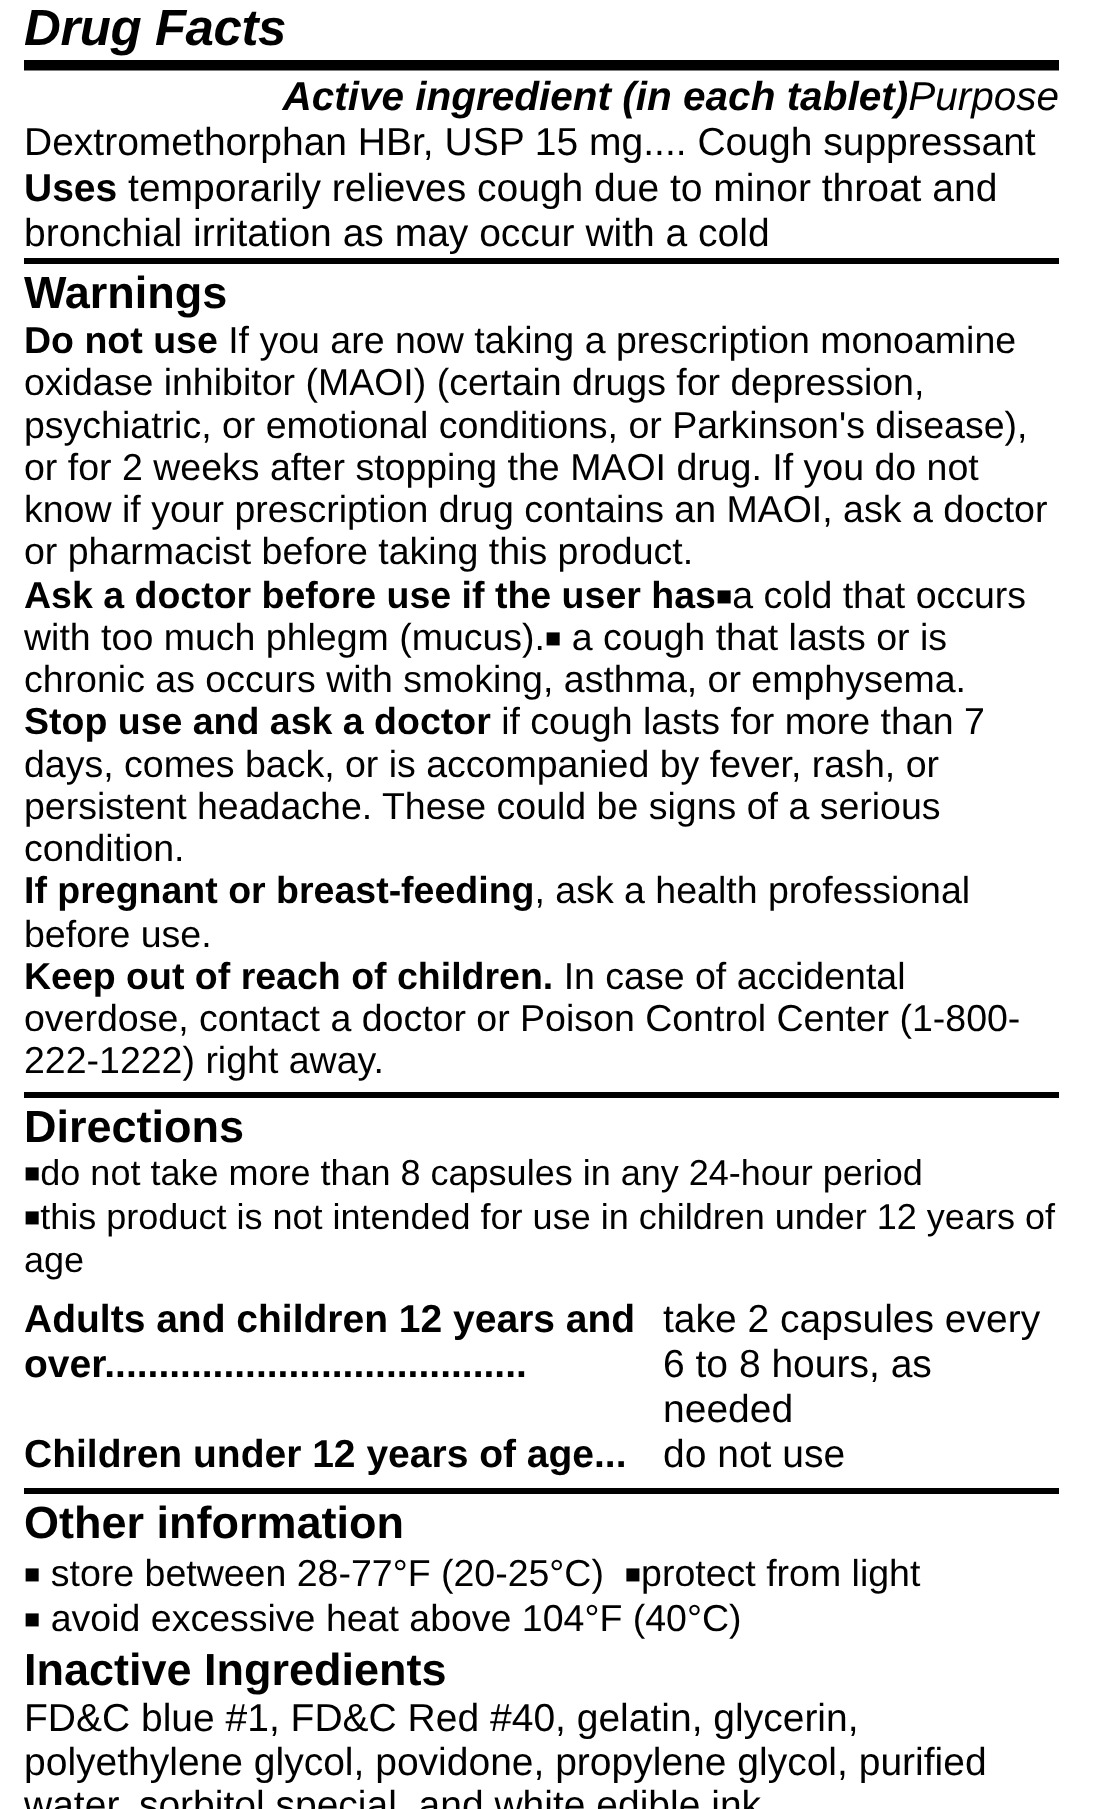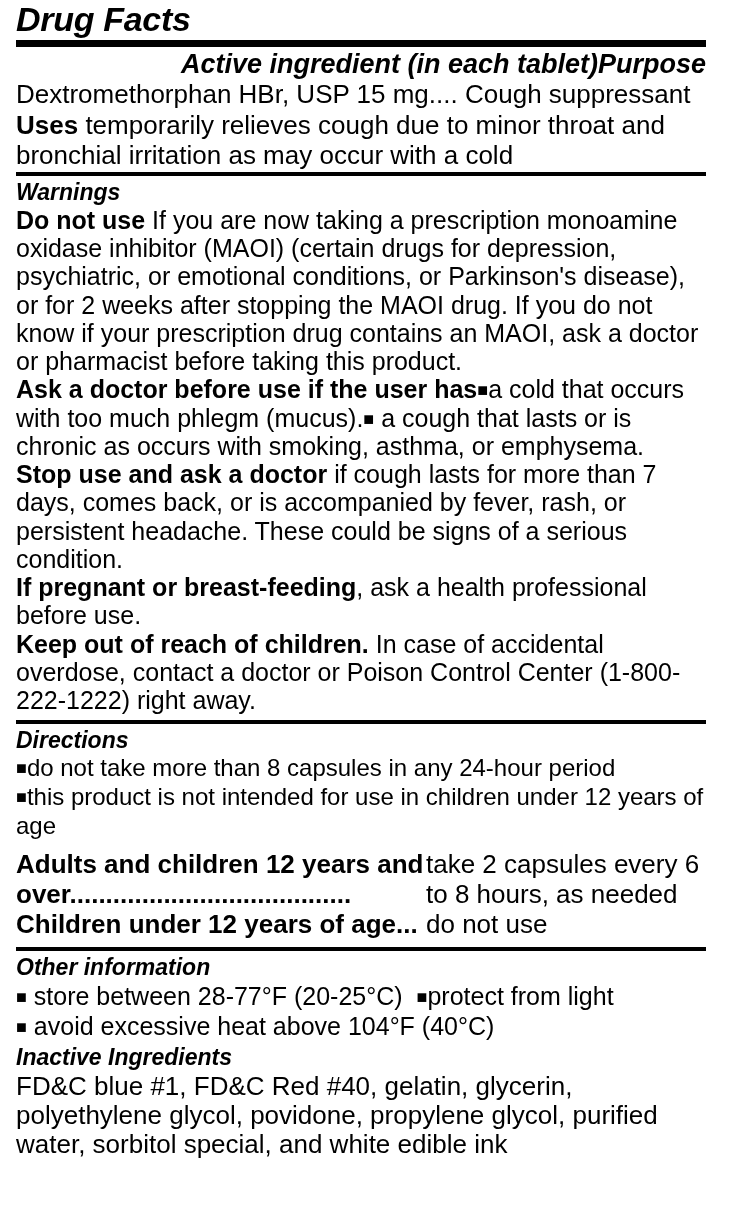--- a/index.html
+++ b/index.html
@@ -34,39 +34,38 @@
   
   .df-title {
     font-size: 34px;
     font-weight: bold;
     font-style: italic;
     line-height: 1.0;
     letter-spacing: -0.3px;
     padding: 2px 0 4px 0;
   }
   .sec-title {
-    font-size: 23px;
+    font-size: 30px;
     font-weight: bold;
-    font-style: italic;
     line-height: 1.05;
     padding: 4px 0 2px 0;
   }
   .active-head {
     display: flex;
     justify-content: flex-end;
     align-items: baseline;
     font-size: 27px;
     font-weight: bold;
     font-style: italic;
     padding: 3px 0 2px 0;
     line-height: 1.05;
   }
   .active-head .purpose {
     font-size: 27px;
-    font-weight: bold;
+    font-weight: normal;
     font-style: italic;
   }
   
   .body-lg {
     font-size: 26px;
     line-height: 1.12;
     padding: 0 0 2px 0;
   }
   .body-md {
     font-size: 25px;
@@ -79,20 +78,21 @@
     line-height: 1;
     vertical-align: 2px;
   }
   .warn-para { margin: 0; padding: 0; }
   
   .dose-row {
     display: flex;
     font-size: 26px;
     line-height: 1.16;
     font-weight: bold;
+    gap: 16px;
   }
   .dose-left {
     width: 410px;
     flex: 0 0 410px;
     font-weight: bold;
   }
   .dose-right {
     flex: 1;
     font-weight: normal;
   }

